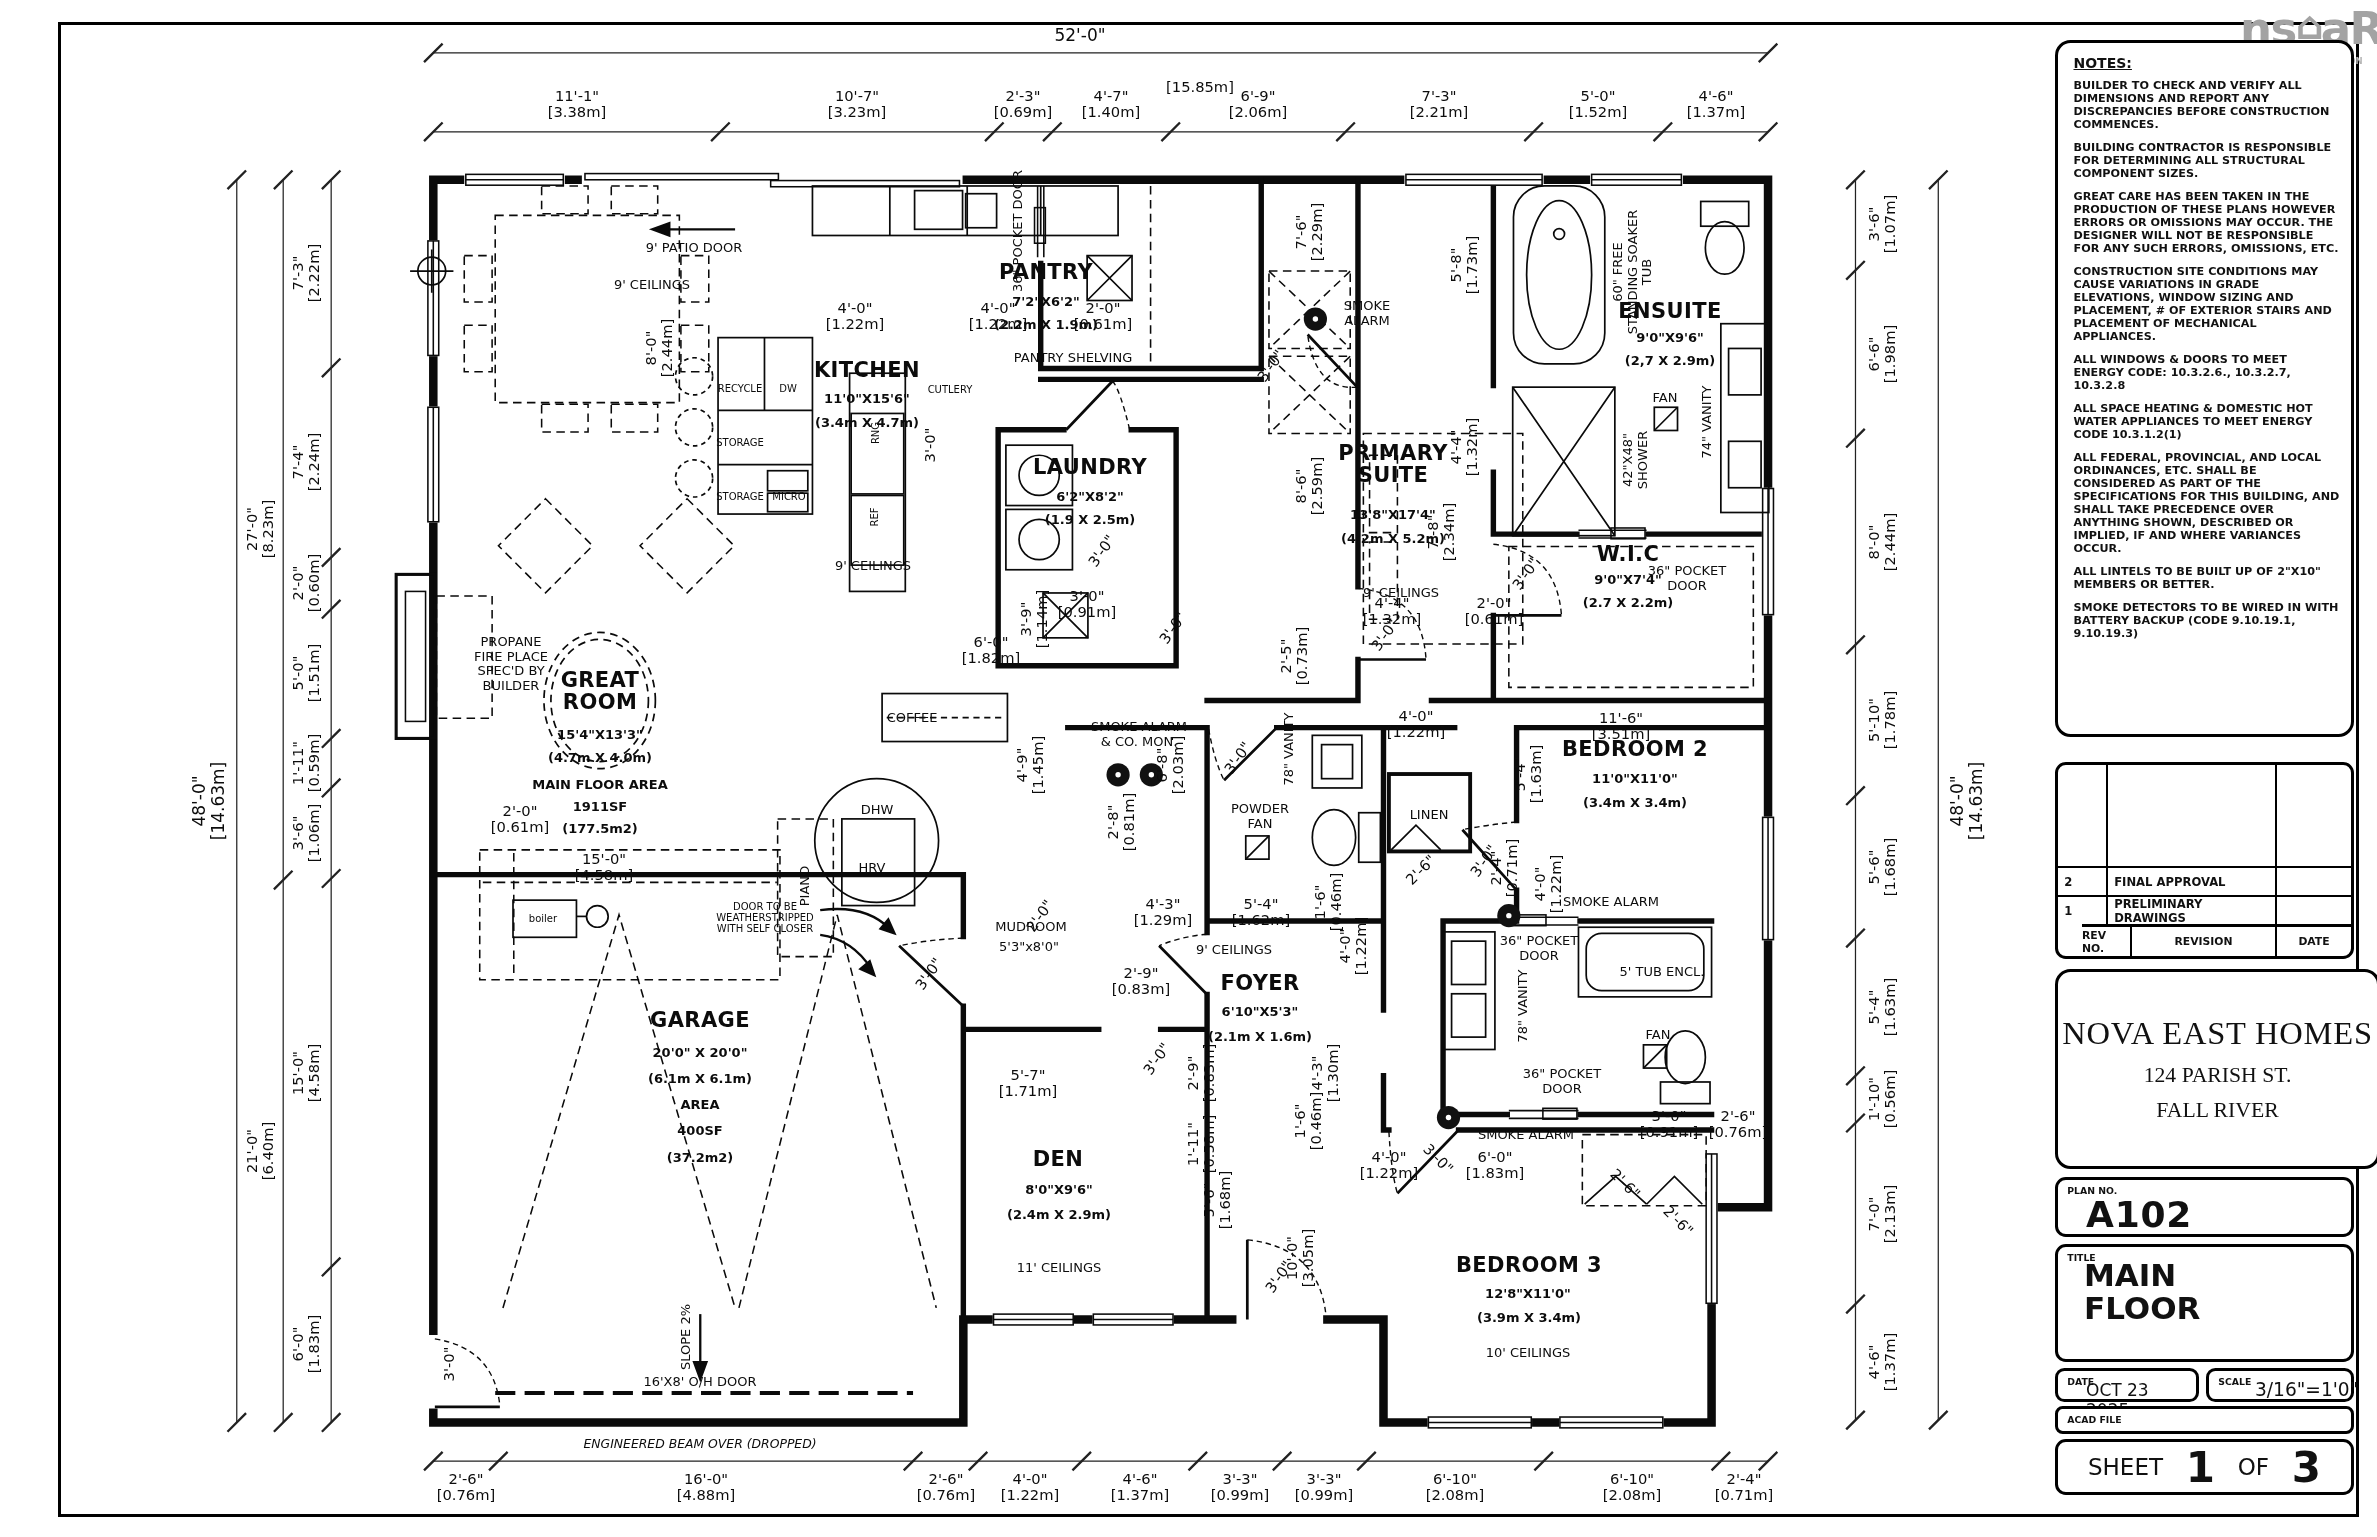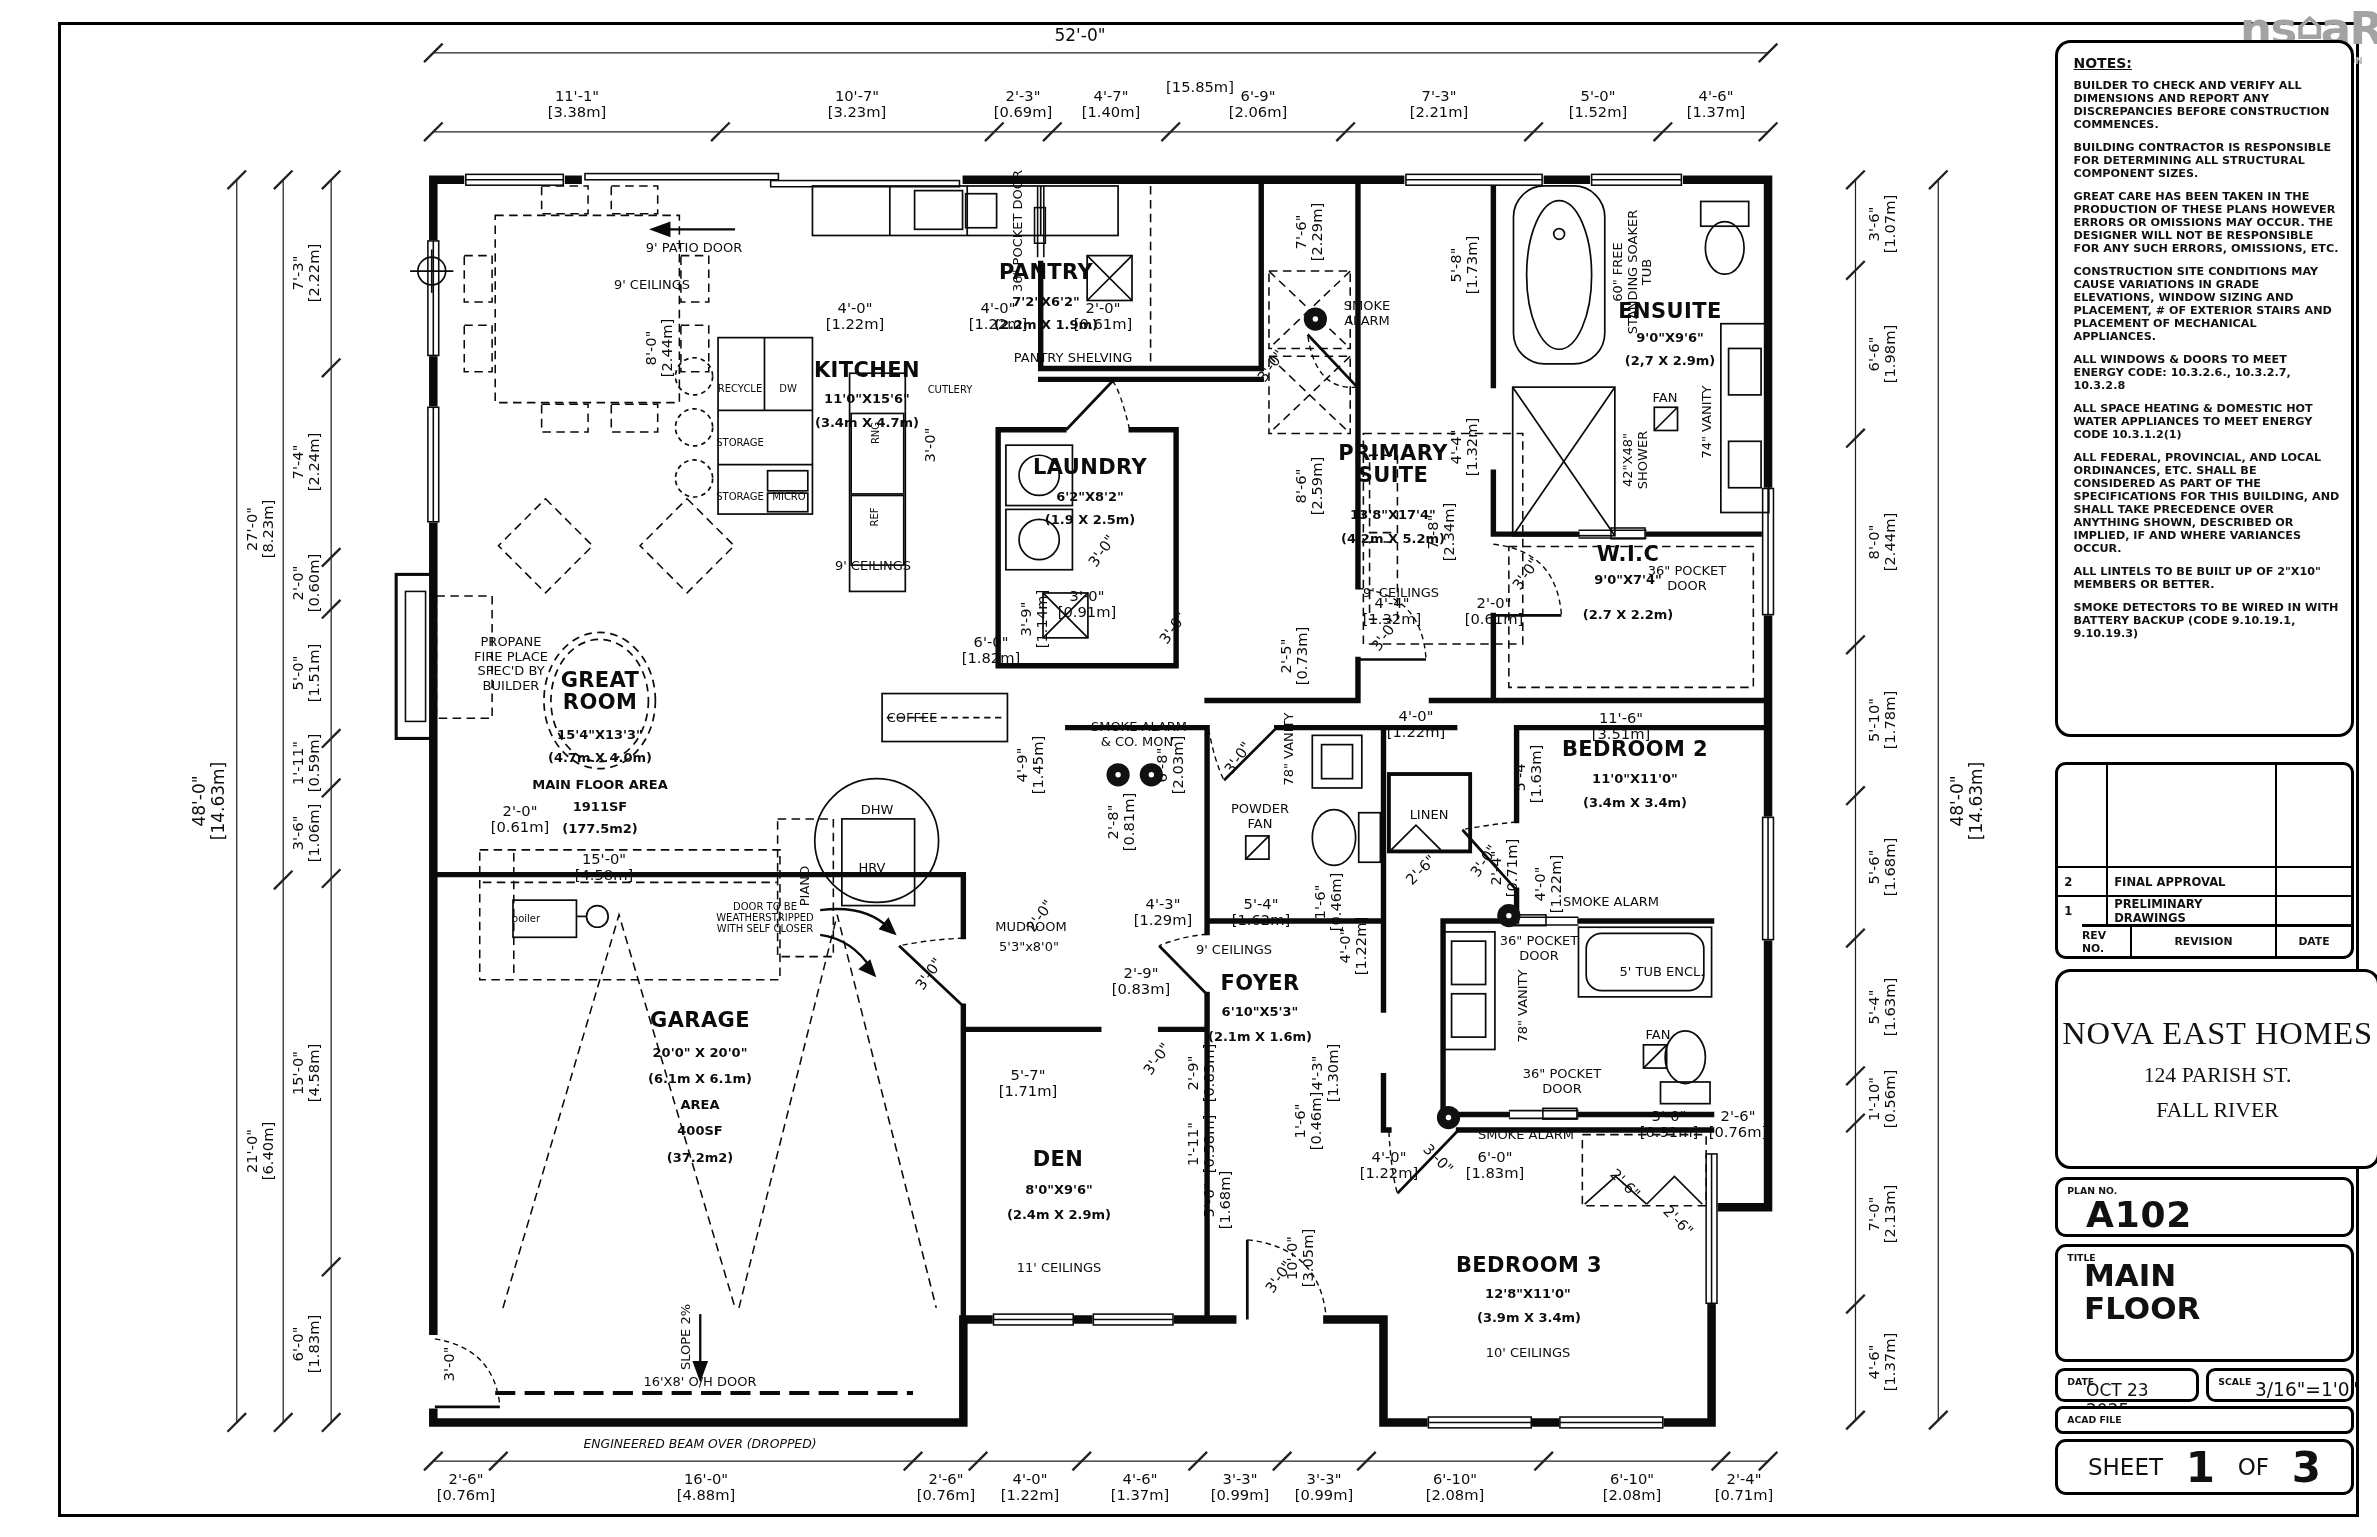--- a/index.html
+++ b/index.html
@@ -389,21 +389,21 @@
       <div class="pl c-r" style="left: 1393px; top: 464px;">PRIMARY
 SUITE</div>
       <div class="pl c-s" style="left: 1393px; top: 515px;">13'8"X17'4"</div>
       <div class="pl c-s" style="left: 1393px; top: 539px;">(4.2m X 5.2m)</div>
       <div class="pl c-l" style="left: 1401px; top: 593px;">9' CEILINGS</div>
       <div class="pl c-r" style="left: 1670px; top: 311px;">ENSUITE</div>
       <div class="pl c-s" style="left: 1670px; top: 338px;">9'0"X9'6"</div>
       <div class="pl c-s" style="left: 1670px; top: 361px;">(2,7 X 2.9m)</div>
       <div class="pl c-r" style="left: 1628px; top: 554px;">W.I.C</div>
       <div class="pl c-s" style="left: 1628px; top: 580px;">9'0"X7'4"</div>
-      <div class="pl c-s" style="left: 1628px; top: 603px; margin-top: 12px;">(2.7 X 2.2m)</div>
+      <div class="pl c-s" style="left: 1628px; top: 603px;">(2.7 X 2.2m)</div>
       <div class="pl c-r" style="left: 600px; top: 691px;">GREAT
 ROOM</div>
       <div class="pl c-s" style="left: 600px; top: 735px;">15'4"X13'3"</div>
       <div class="pl c-s" style="left: 600px; top: 758px;">(4.7m X 4.0m)</div>
       <div class="pl c-s" style="left: 600px; top: 785px;">MAIN FLOOR AREA</div>
       <div class="pl c-s" style="left: 600px; top: 807px;">1911SF</div>
       <div class="pl c-s" style="left: 600px; top: 829px;">(177.5m2)</div>
       <div class="pl c-r" style="left: 1635px; top: 749px;">BEDROOM 2</div>
       <div class="pl c-s" style="left: 1635px; top: 779px;">11'0"X11'0"</div>
       <div class="pl c-s" style="left: 1635px; top: 803px;">(3.4m X 3.4m)</div>
@@ -442,21 +442,21 @@
       <div class="pl c-m" style="left: 875px; top: 517px; transform: translate(-50%, -50%) rotate(-90deg);">REF</div>
       <div class="pl c-d" style="left: 930px; top: 445px; transform: translate(-50%, -50%) rotate(-90deg);">3'-0"</div>
       <div class="pl c-l" style="left: 511px; top: 664px;">PROPANE
 FIRE PLACE
 SPEC'D BY
 BUILDER</div>
       <div class="pl c-l" style="left: 912px; top: 718px;">COFFEE</div>
       <div class="pl c-l" style="left: 877px; top: 810px;">DHW</div>
       <div class="pl c-l" style="left: 872px; top: 868px;">HRV</div>
       <div class="pl c-l" style="left: 805px; top: 886px; transform: translate(-50%, -50%) rotate(-90deg);">PIANO</div>
-      <div class="pl c-m" style="left: 526px; top: 919px;">boiler</div>
+      <div class="pl c-m" style="left: 543px; top: 919px;">boiler</div>
       <div class="pl c-m" style="left: 765px; top: 918px;">DOOR TO BE
 WEATHERSTRIPPED
 WITH SELF CLOSER</div>
       <div class="pl c-l" style="left: 1367px; top: 314px;">SMOKE
 ALARM</div>
       <div class="pl c-l" style="left: 1139px; top: 735px;">SMOKE ALARM
 &amp; CO. MON.</div>
       <div class="pl c-l" style="left: 1611px; top: 902px;">SMOKE ALARM</div>
       <div class="pl c-l" style="left: 1526px; top: 1135px;">SMOKE ALARM</div>
       <div class="pl c-l" style="left: 1260px; top: 817px;">POWDER

